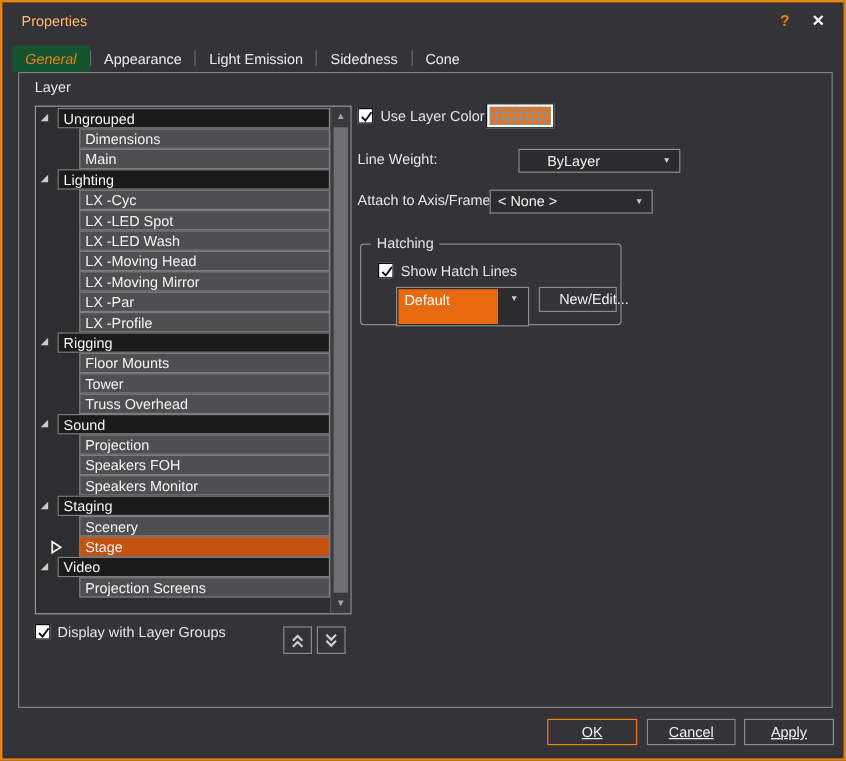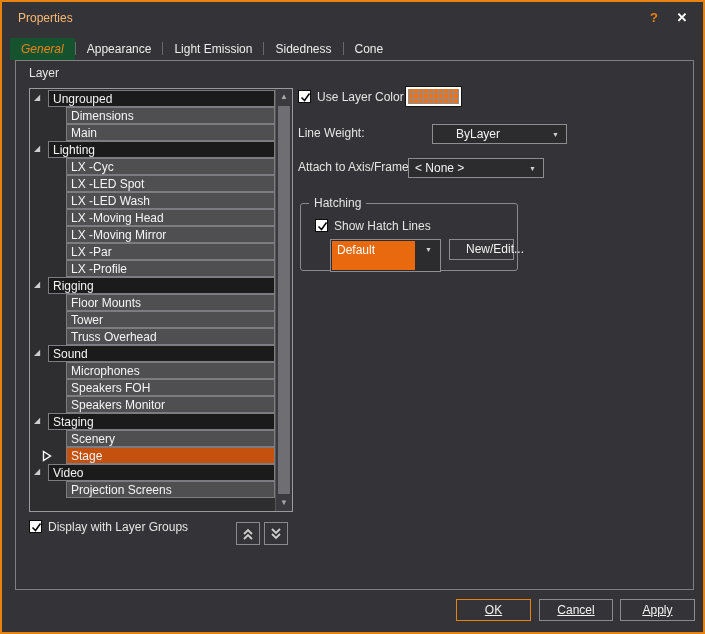--- a/index.html
+++ b/index.html
@@ -158,21 +158,21 @@
           <div class="row-box">Tower</div>
         </div>
         <div class="tree-row child">
           <div class="row-box">Truss Overhead</div>
         </div>
         <div class="tree-row group">
           <span class="expander">◢</span>
           <div class="row-box">Sound</div>
         </div>
         <div class="tree-row child">
-          <div class="row-box">Microphones</div>
+          <div class="row-box">Projection</div>
         </div>
         <div class="tree-row child">
           <div class="row-box">Speakers FOH</div>
         </div>
         <div class="tree-row child">
           <div class="row-box">Speakers Monitor</div>
         </div>
         <div class="tree-row group">
           <span class="expander">◢</span>
           <div class="row-box">Staging</div>

